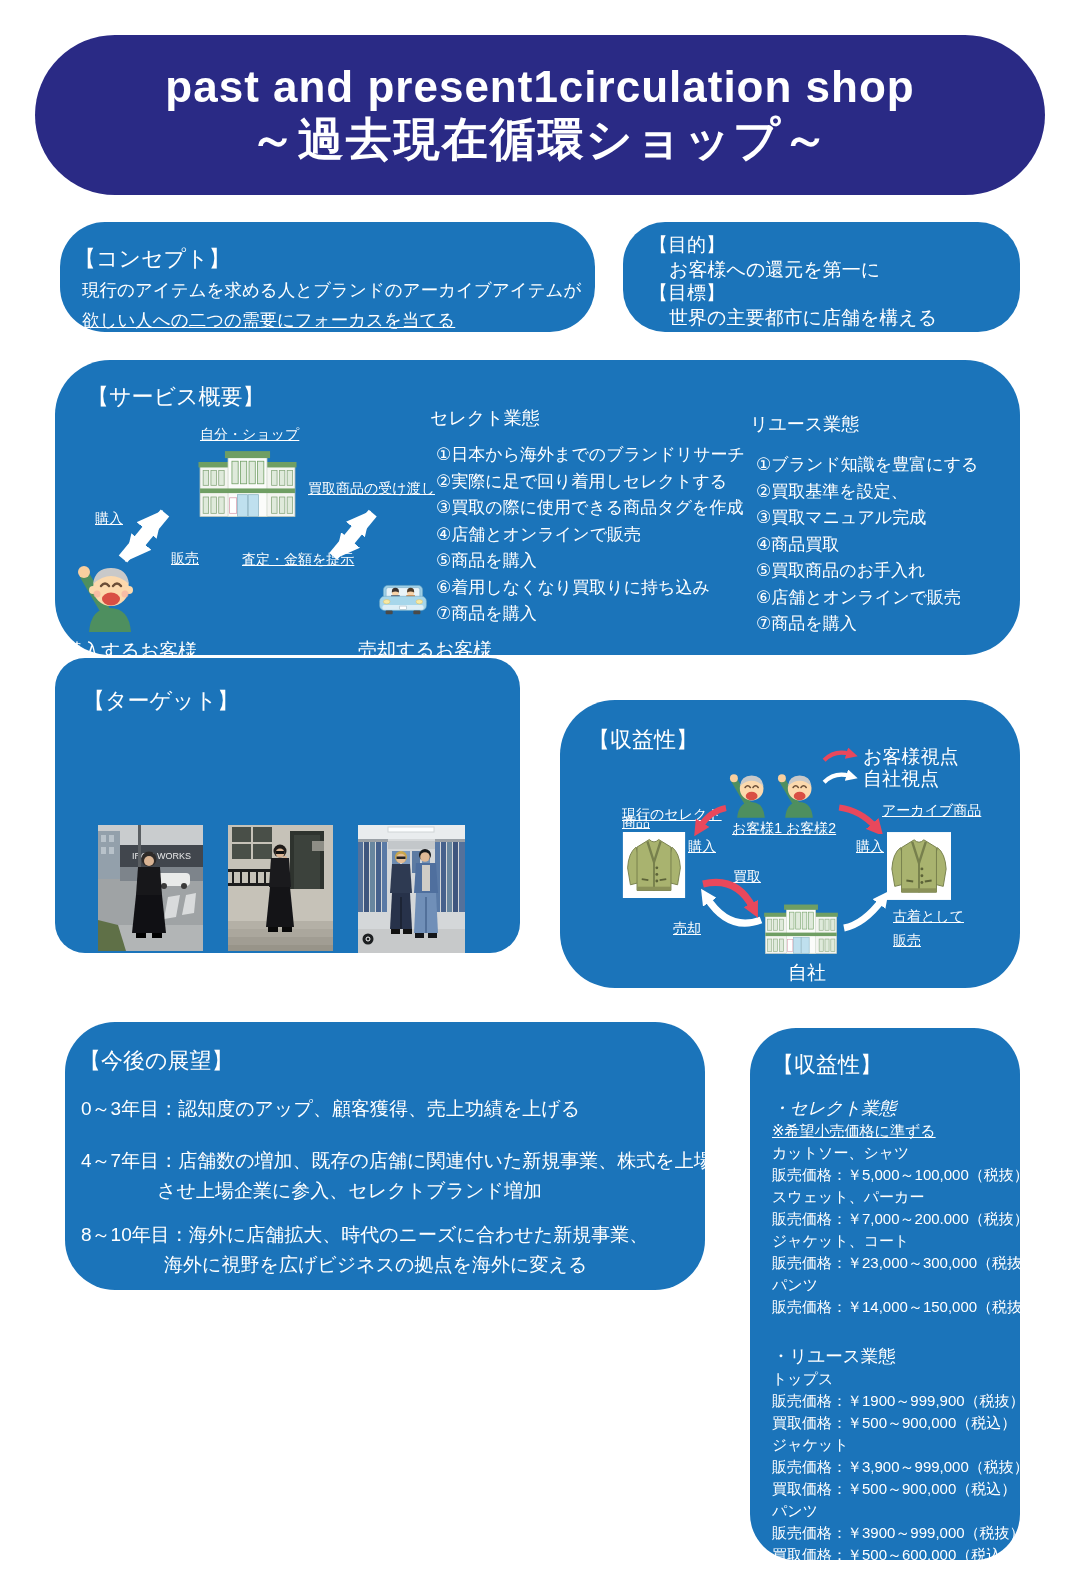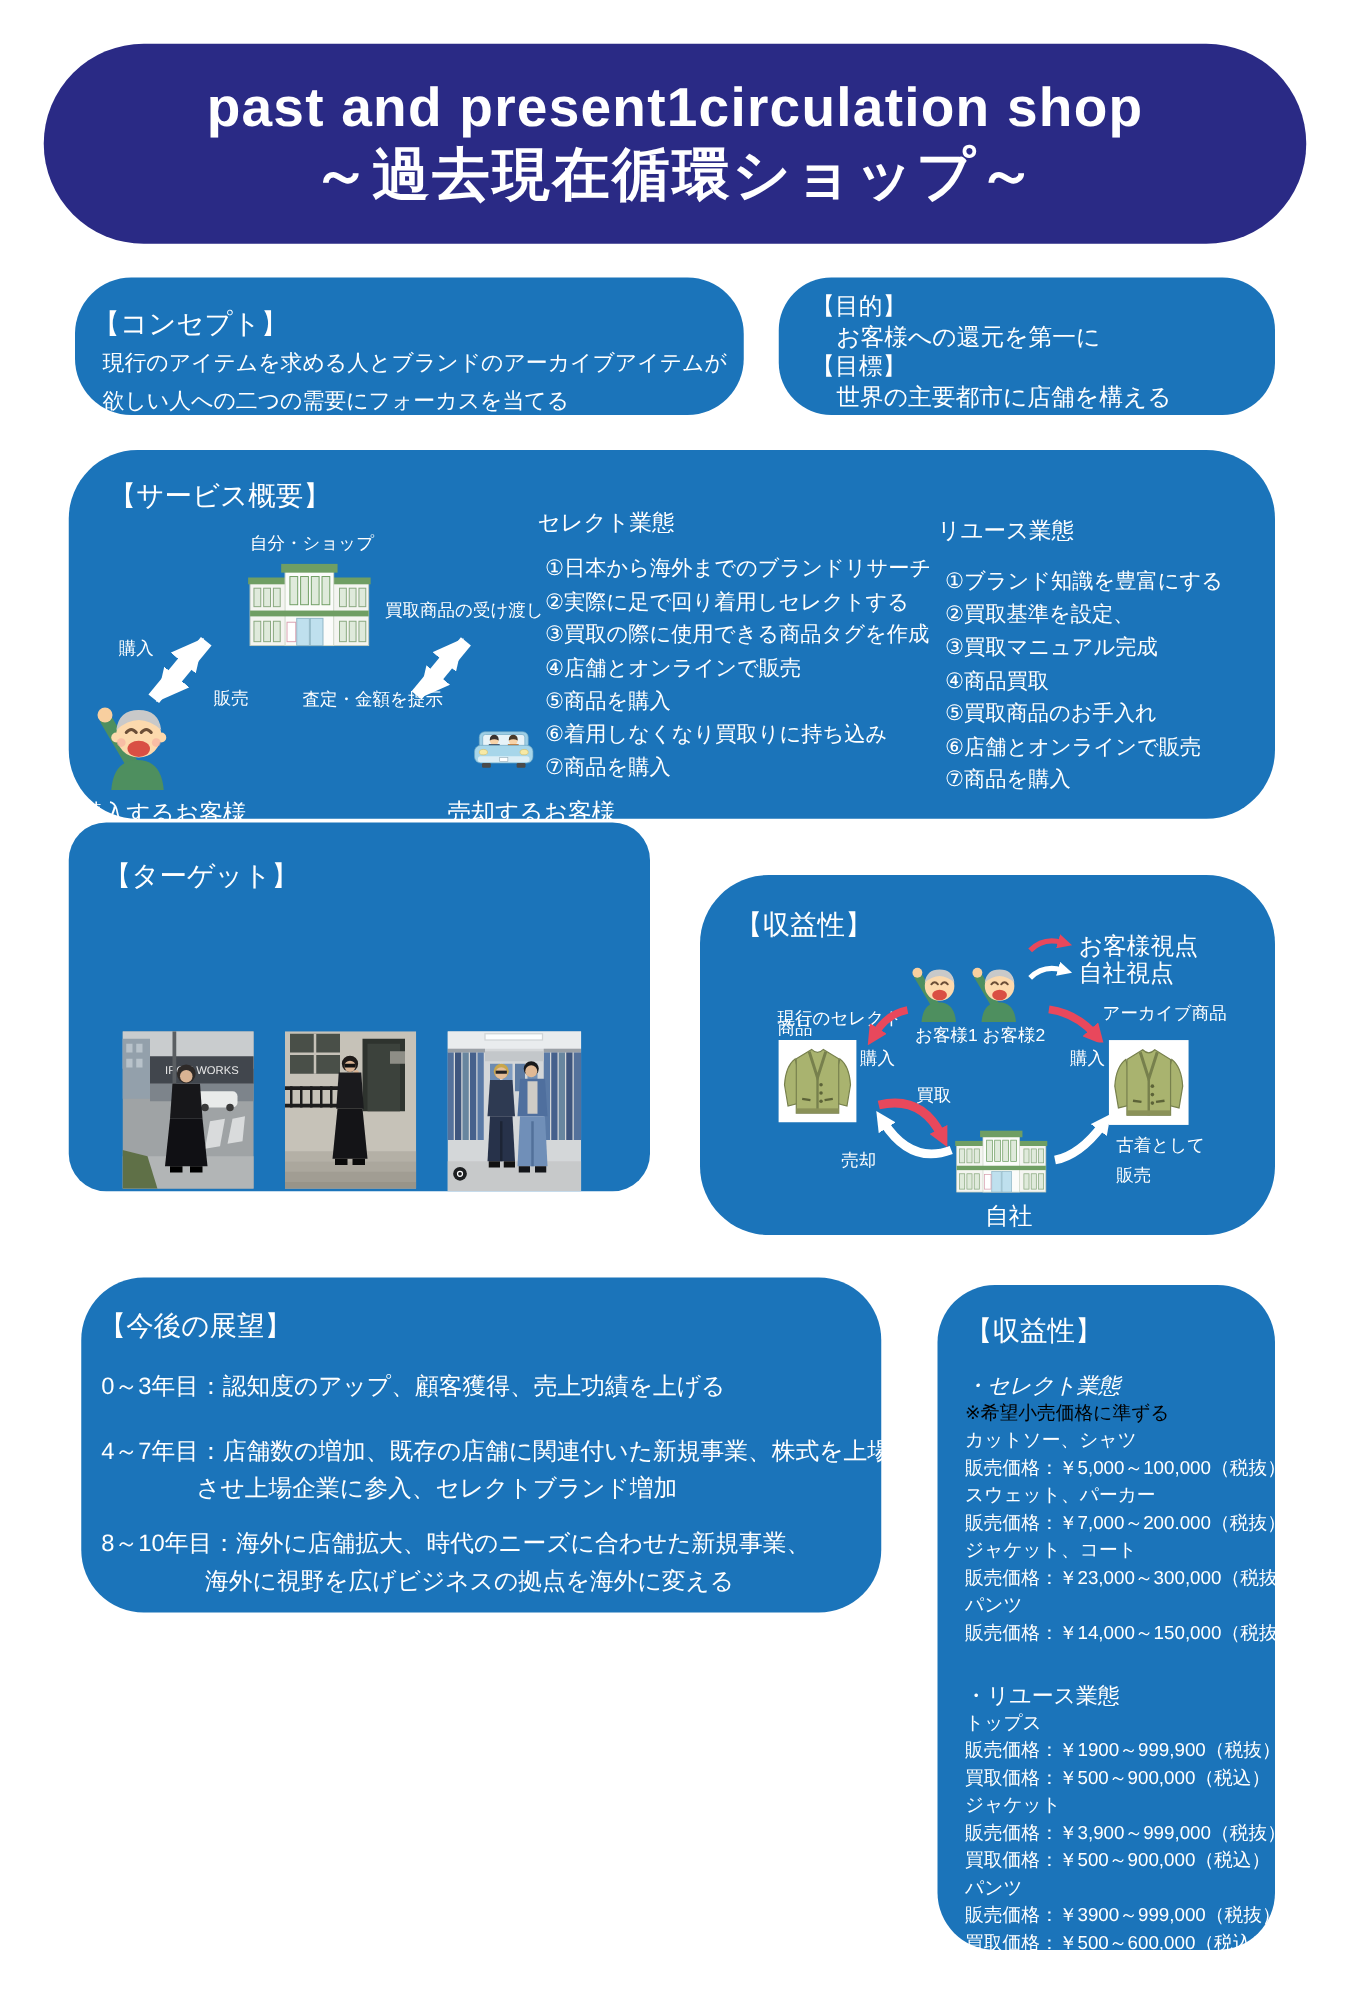--- a/index.html
+++ b/index.html
@@ -9,25 +9,25 @@
   .box{position:absolute;background:#1b74ba;border-radius:52px;}
   .banner{position:absolute;left:35px;top:35px;width:1010px;height:160px;background:#2a2a85;
           border-radius:80px;display:flex;flex-direction:column;align-items:center;justify-content:center;}
   .banner-en{font-size:44px;font-weight:800;letter-spacing:1px;line-height:1.1;}
   .banner-jp{font-size:46px;font-weight:800;letter-spacing:2px;line-height:1.2;}
   .h{font-size:22px;white-space:nowrap;}
   .t19{font-size:19px;white-space:nowrap;}
   .t18{font-size:18px;white-space:nowrap;}
   .t17{font-size:17.5px;white-space:nowrap;}
   .t15{font-size:19px;white-space:nowrap;}
-  .t14{font-size:14px;white-space:nowrap;}
+  .t14{font-size:14px;white-space:nowrap;text-decoration:underline;}
   .list17 div{font-size:17px;line-height:26.5px;white-space:nowrap;}
   .list18 div{font-size:18px;line-height:27.5px;white-space:nowrap;}
   .price-line{font-size:15px;line-height:22px;white-space:nowrap;}
-  .note{color:#000000;}
+  .note{color:#ffffff;text-decoration:underline;}
   .photo{position:absolute;overflow:hidden;}
 </style>
 </head>
 <body>
 
 <div class="page">
 
   <svg width="0" height="0" style="position:absolute">
     <defs>
       <marker id="arrW" markerWidth="26" markerHeight="26" refX="7" refY="13" orient="auto" markerUnits="userSpaceOnUse">
@@ -49,21 +49,21 @@
   </svg>
 
   <div class="banner">
     <div class="banner-en">past and present1circulation shop</div>
     <div class="banner-jp">～過去現在循環ショップ～</div>
   </div>
 
   <div class="box" style="left:60px;top:222px;width:535px;height:110px;border-radius:45px;">
     <div class="abs h" style="left:14px;top:22px;">【コンセプト】</div>
     <div class="abs t17" style="left:22px;top:56px;">現行のアイテムを求める人とブランドのアーカイブアイテムが</div>
-    <div class="abs t17" style="left:22px;top:86px;">欲しい人への二つの需要にフォーカスを当てる</div>
+    <div class="abs t17" style="left:22px;top:86px;text-decoration:underline;">欲しい人への二つの需要にフォーカスを当てる</div>
   </div>
 
   <div class="box" style="left:623px;top:222px;width:397px;height:110px;border-radius:42px;">
     <div class="abs t19" style="left:26px;top:10px;">【目的】</div>
     <div class="abs t19" style="left:46px;top:35px;">お客様への還元を第一に</div>
     <div class="abs t19" style="left:26px;top:58px;">【目標】</div>
     <div class="abs t19" style="left:46px;top:83px;">世界の主要都市に店舗を構える</div>
   </div>
 
   <div class="box" style="left:55px;top:360px;width:965px;height:295px;border-radius:55px;">

